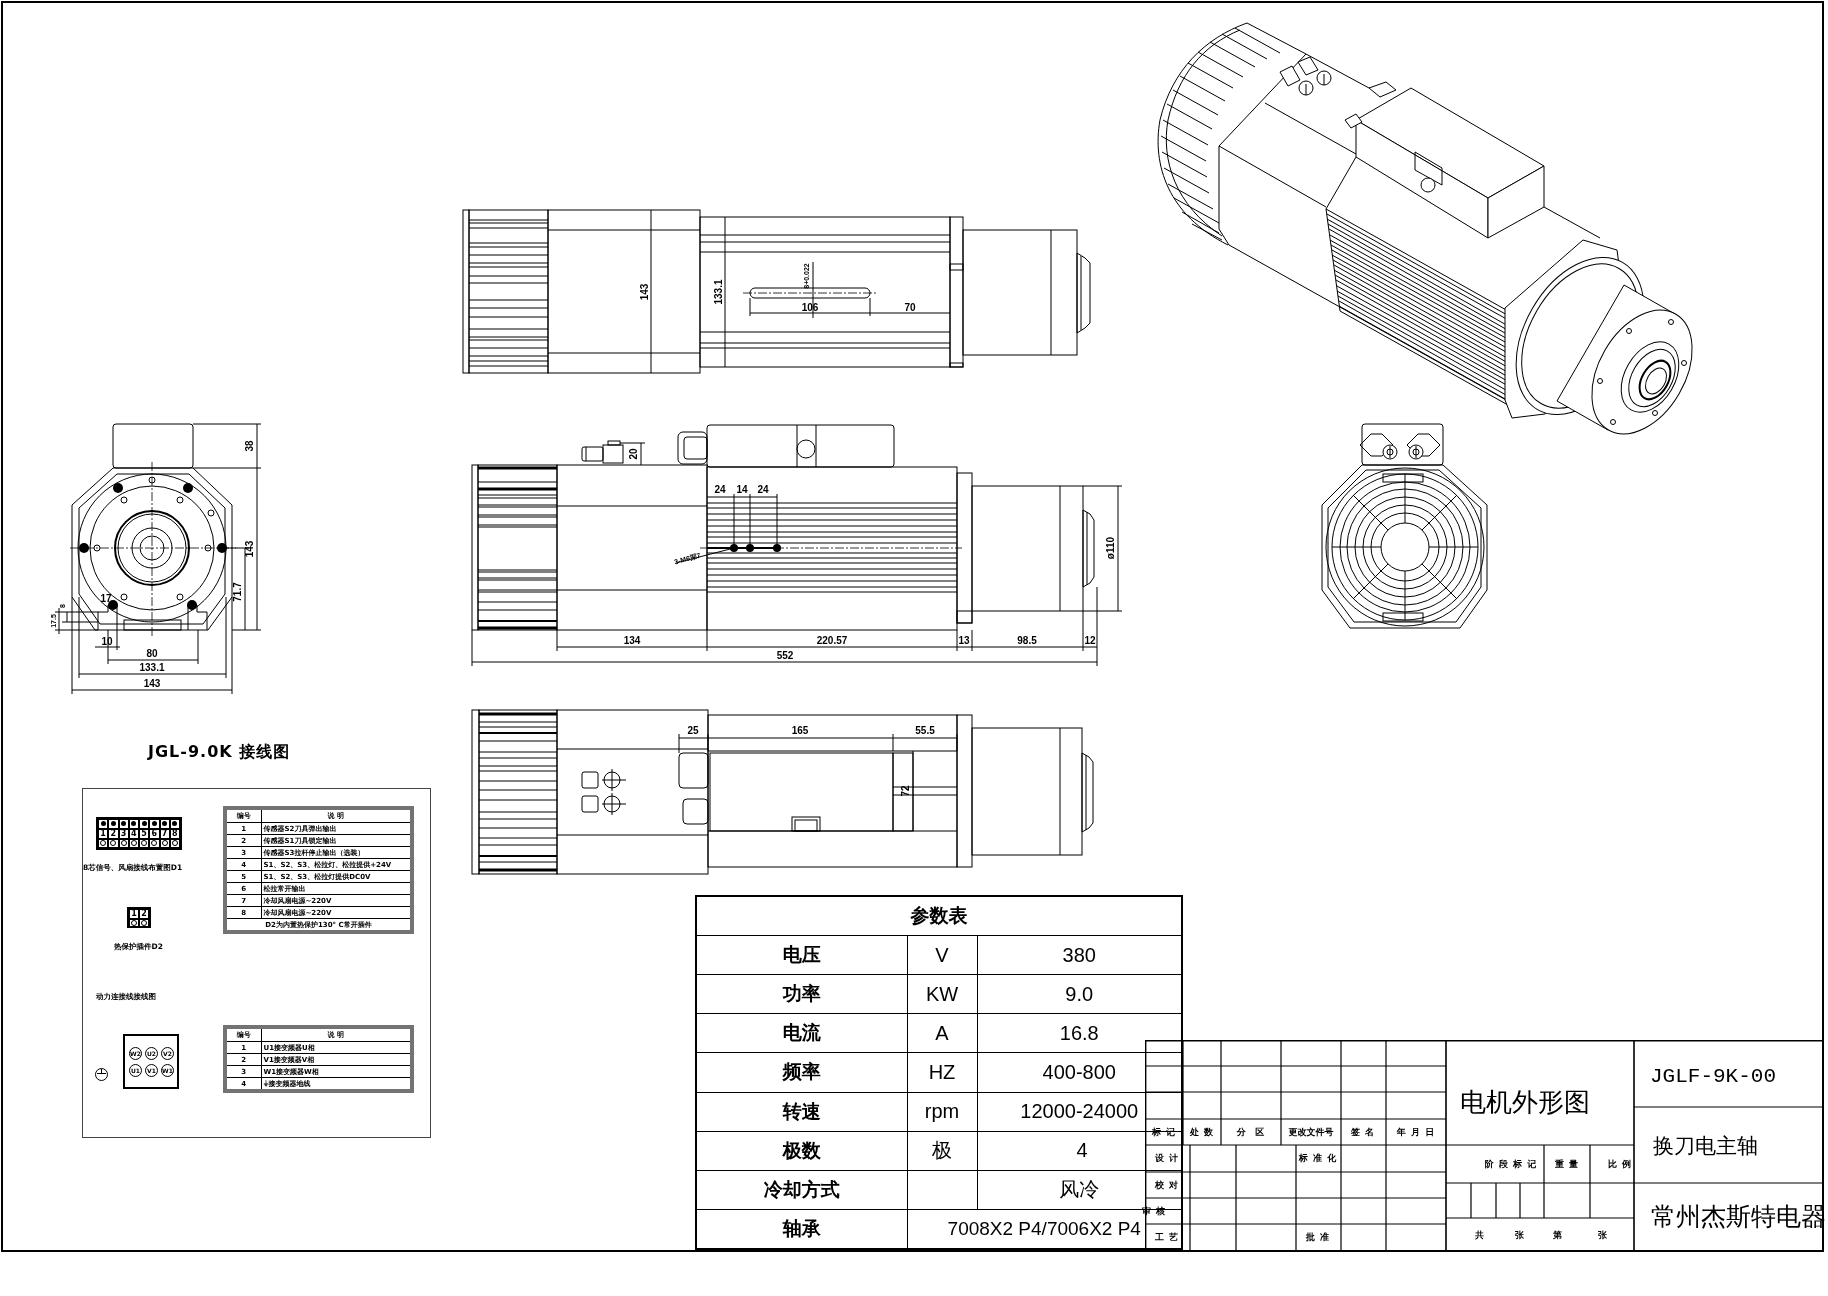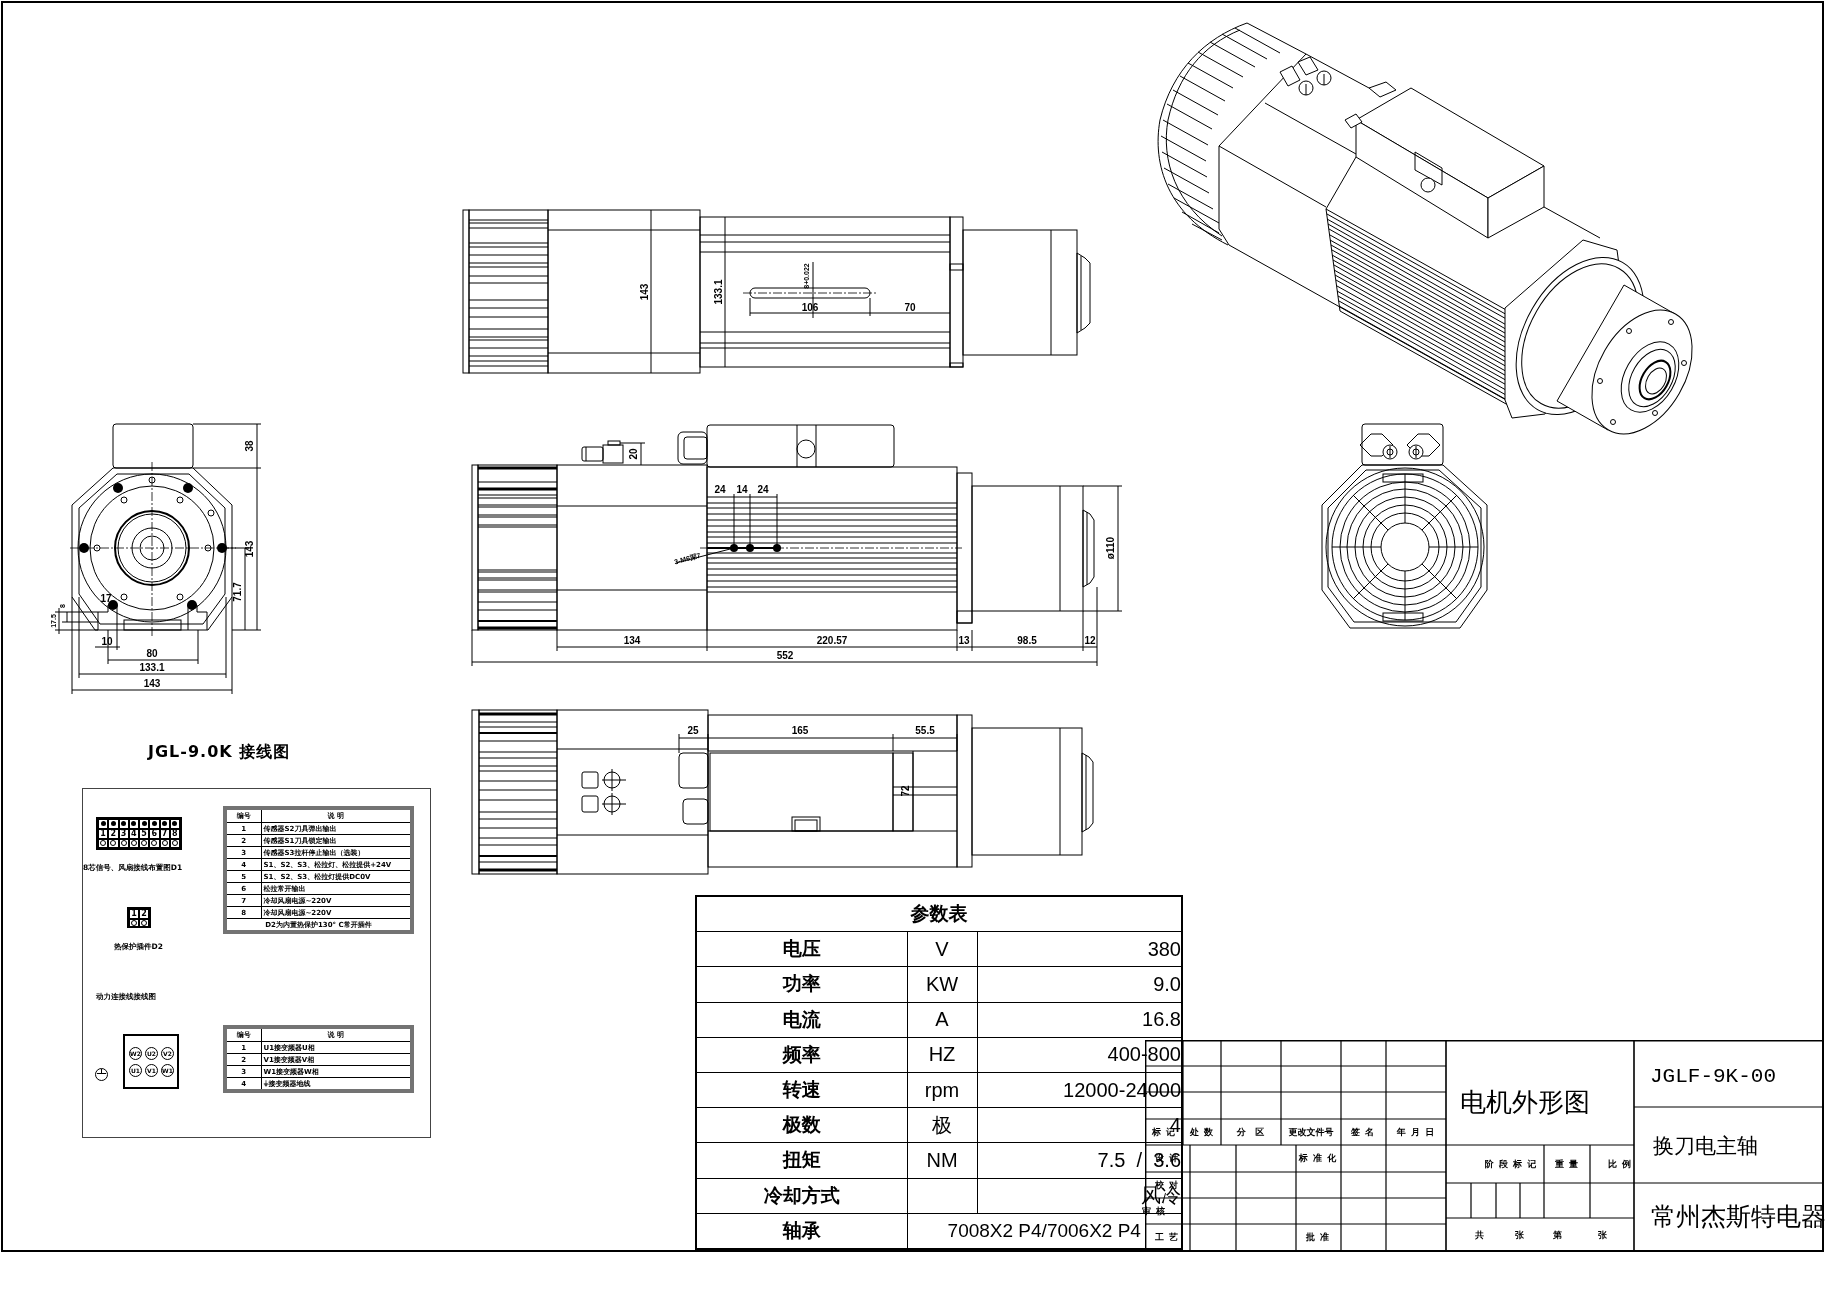--- a/index.html
+++ b/index.html
@@ -14,21 +14,21 @@
   .cl { stroke:#000; stroke-width:0.8; stroke-dasharray:9 2 2 2; fill:none; }
   .dim { font-family:"Liberation Sans", sans-serif; font-size:10px; font-weight:bold; fill:#000; stroke:none; }
   .dim-s { font-family:"Liberation Sans", sans-serif; font-size:7px; font-weight:bold; fill:#000; stroke:none; }
 
   
   .param-table { position:absolute; left:695px; top:895px; width:488px; height:355px; border-collapse:collapse; border:2px solid #000; table-layout:fixed; }
   .param-table th, .param-table td { border:1.5px solid #000; height:33px; padding:0; }
   .param-table th { font-size:19px; font-weight:bold; text-align:center; }
   .param-table td.c-name { text-align:center; font-size:19px; font-weight:bold; }
   .param-table td.c-unit { text-align:center; font-family:"Liberation Sans", sans-serif; font-size:20px; }
-  .param-table td.c-val { text-align:right; padding-left:0; font-family:"Liberation Sans", sans-serif; font-size:20px; white-space:pre;margin-top:6px; }
+  .param-table td.c-val { text-align:center; padding-left:0; font-family:"Liberation Sans", sans-serif; font-size:20px; white-space:pre;margin-top:6px; }
   .param-table td.c-bear { text-align:center; font-family:"Liberation Sans", sans-serif; font-size:19px; white-space:pre; }
 
   
   .tb { position:absolute; left:1145px; top:1040px; width:677px; height:211px; }
   .tb svg { position:absolute; left:0; top:0; }
   .tb .lab { position:absolute; font-size:9px; font-weight:bold; transform:translate(-50%,-50%); white-space:pre; letter-spacing:1px; }
   .tb .big { position:absolute; font-size:26px; transform:translateY(-50%); white-space:nowrap; }
   .tb .code { position:absolute; font-family:"Liberation Mono", monospace; font-size:21px; transform:translateY(-50%); }
 
   
@@ -649,25 +649,20 @@
         <td class="c-name">转速</td>
         <td class="c-unit">rpm</td>
         <td class="c-val">12000-24000</td>
       </tr>
   <tr>
         <td class="c-name">极数</td>
         <td class="c-unit">极</td>
         <td class="c-val"> 4</td>
       </tr>
   <tr>
-        <td class="c-name">扭矩</td>
-        <td class="c-unit">NM</td>
-        <td class="c-val">7.5  /  3.6</td>
-      </tr>
-  <tr>
         <td class="c-name">冷却方式</td>
         <td class="c-unit"></td>
         <td class="c-val">风冷</td>
       </tr>
   <tr>
         <td class="c-name">轴承</td>
         <td class="c-bear" colspan="2">7008X2 P4/7006X2 P4</td>
       </tr>
 </tbody>
   </table>

